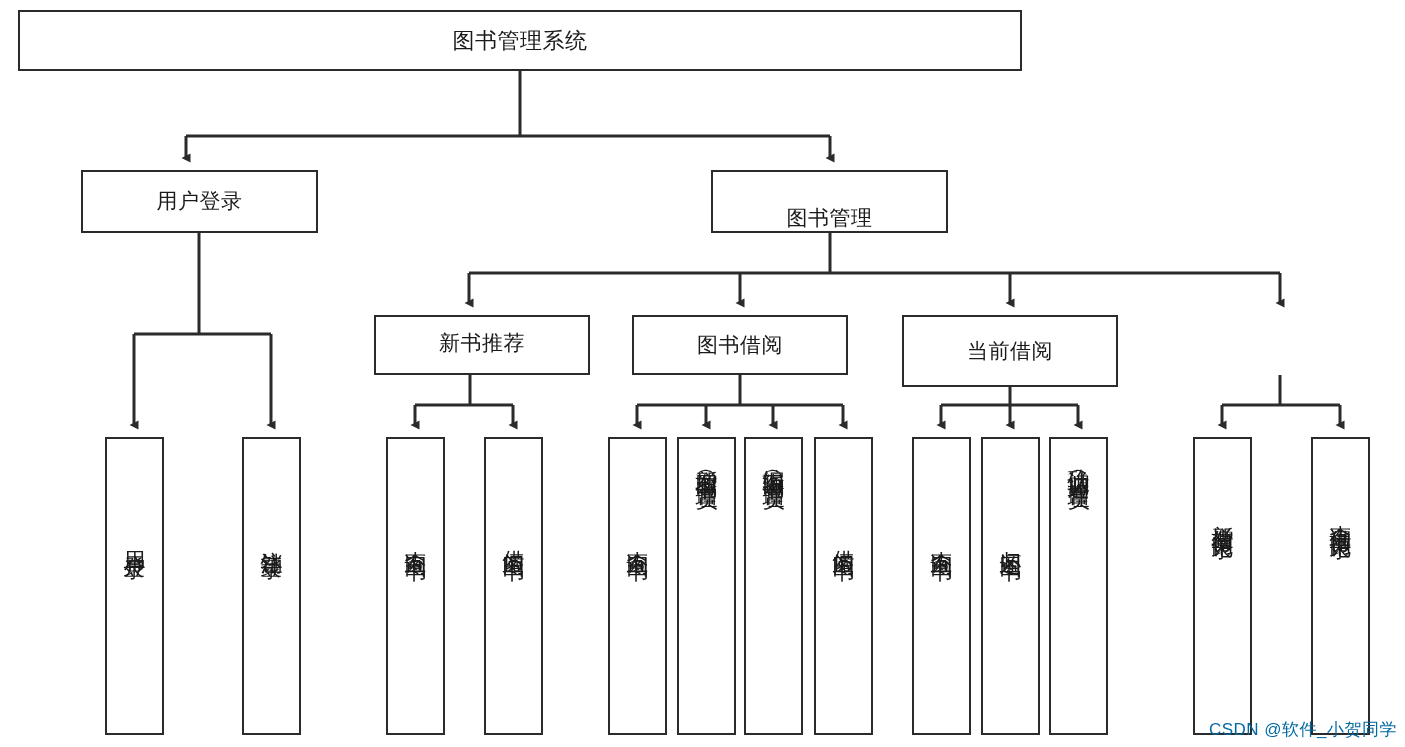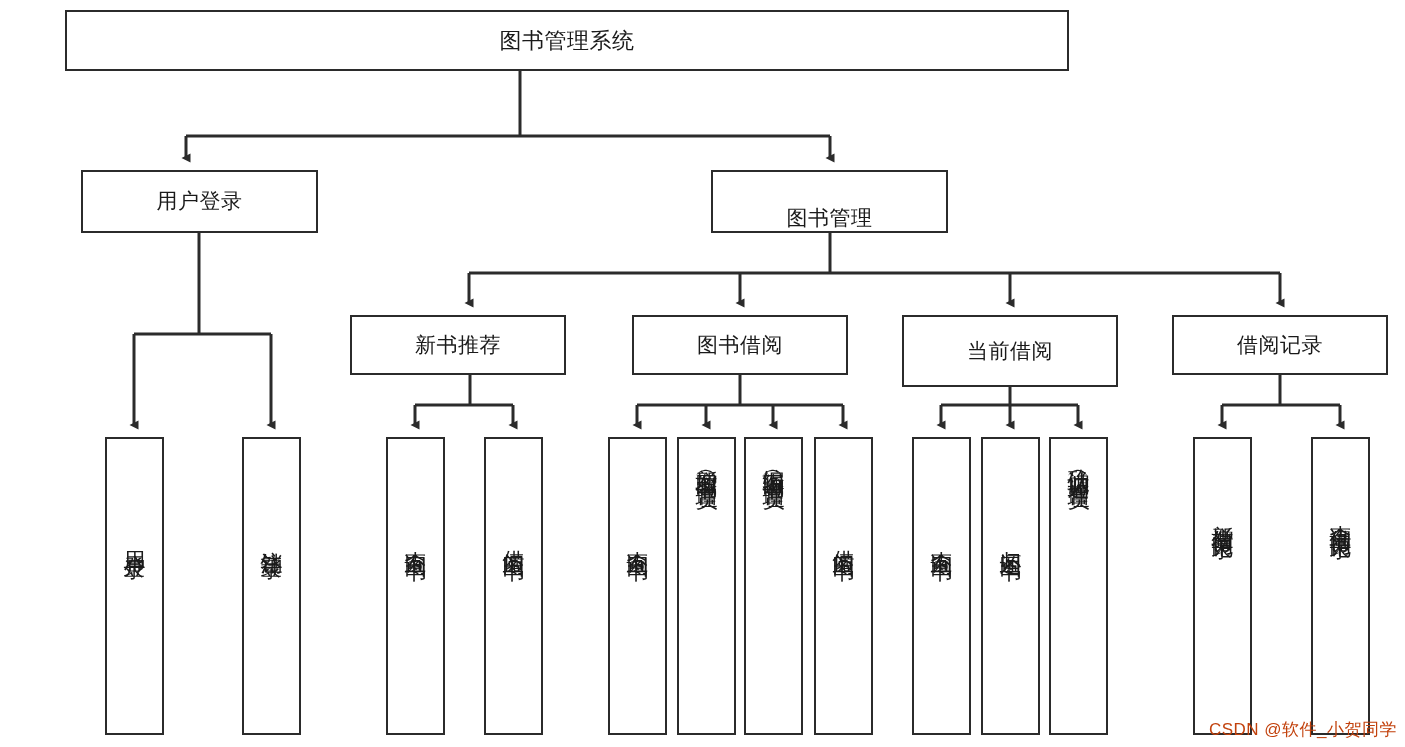--- a/index.html
+++ b/index.html
@@ -66,21 +66,21 @@
     padding-top: 86px;
   }
   .node.vert.top .node-label {
     padding-top: 4px;
   }
   #watermark {
     position: absolute;
     right: 8px;
     bottom: 6px;
     font-size: 17px;
-    color: #c2410c;
+    color: #0369a1;
     letter-spacing: 0.5px;
     z-index: 3;
     white-space: nowrap;
   }
 </style>
 </head>
 <body>
 
 <div id="diagram">
 
@@ -127,43 +127,40 @@
       <path d="M1010,405 L1010,425" marker-end="url(#arrow)"></path>
       <path d="M1078,405 L1078,425" marker-end="url(#arrow)"></path>
 
       <path d="M1280,375 L1280,405"></path>
       <path d="M1222,405 L1340,405"></path>
       <path d="M1222,405 L1222,425" marker-end="url(#arrow)"></path>
       <path d="M1340,405 L1340,425" marker-end="url(#arrow)"></path>
     </g>
   </svg>
 
-  <div class="node root horiz" style="left:18px; top:10px; width:1004px; height:61px;margin-left:47px;">
+  <div class="node root horiz" style="left:18px; top:10px; width:1004px; height:61px;">
     <span class="node-label">图书管理系统</span>
   </div>
 
   <div class="node horiz" style="left:81px; top:170px; width:237px; height:63px;">
     <span class="node-label">用户登录</span>
   </div>
   <div class="node horiz" style="left:711px; top:170px; width:237px; height:63px;align-items:flex-end;">
     <span class="node-label">图书管理</span>
   </div>
 
-  <div class="node horiz" style="left:350px; top:315px; width:216px; height:60px;">
+  <div class="node horiz" style="left:374px; top:315px; width:216px; height:60px;font-family:Liberation Mono, monospace;">
     <span class="node-label">新书推荐</span>
   </div>
   <div class="node horiz" style="left:632px; top:315px; width:216px; height:60px;">
     <span class="node-label">图书借阅</span>
   </div>
   <div class="node horiz" style="left:902px; top:315px; width:216px; height:72px;">
     <span class="node-label">当前借阅</span>
   </div>
-  <div class="node horiz" style="left:1172px; top:315px; width:216px; height:60px;">
-    <span class="node-label">借阅记录</span>
-  </div>
 
   <div class="node vert mid3" style="left:105px; top:437px; width:59px; height:298px;">
     <span class="node-label">用户登录</span>
   </div>
   <div class="node vert mid3" style="left:242px; top:437px; width:59px; height:298px;">
     <span class="node-label">注销登录</span>
   </div>
 
   <div class="node vert mid3" style="left:386px; top:437px; width:59px; height:298px;">
     <span class="node-label">查询图书</span>

